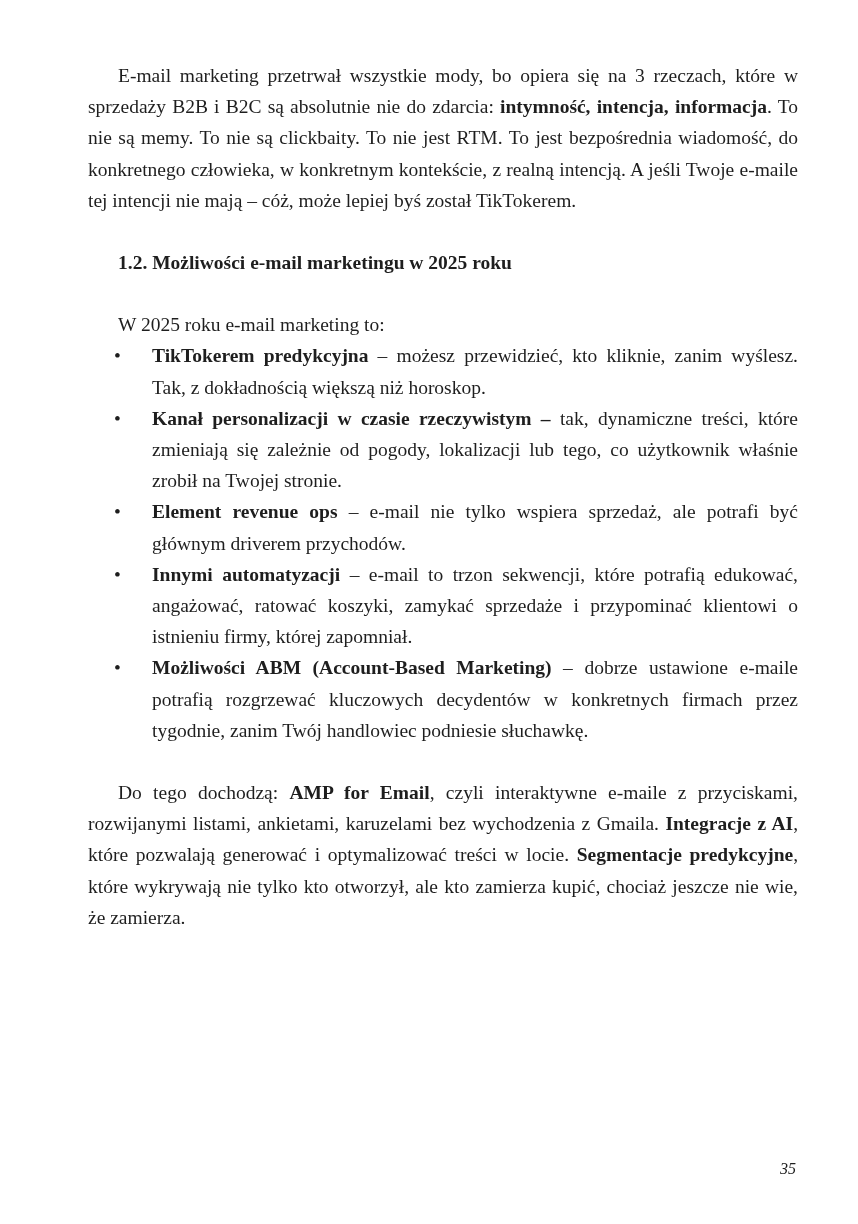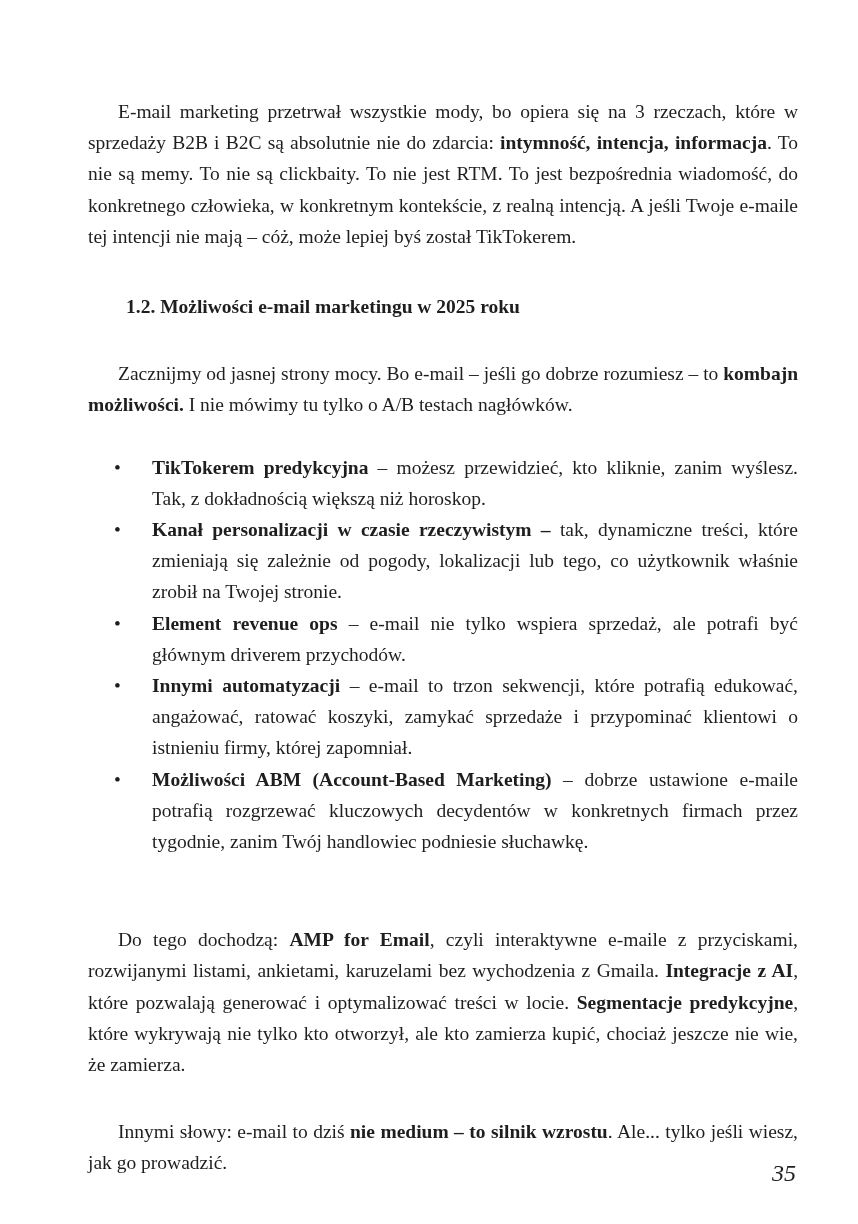--- a/index.html
+++ b/index.html
@@ -3,52 +3,51 @@
   <meta charset="utf-8">
   <style>
     html, body { margin: 0; padding: 0; background: #ffffff; }
     body { width: 858px; height: 1224px; position: relative; overflow: hidden; }
     .page {
       position: absolute; left: 88px; top: 60px; width: 710px;
       font-family: "Liberation Serif", serif; font-size: 19.5px; line-height: 31.2px;
       color: #1e1e1e; text-align: justify;
     }
     p { margin: 0; }
-    .indent { text-indent: 30px; margin-top: 36px; }
+    .indent { text-indent: 30px; }
     b { font-weight: bold; }
     .gap { height: 31px; }
-    h2 { margin: 8px; font-size: 19.5px; line-height: 31.2px; font-weight: bold; padding-left: 30px; }
+    h2 { margin: 0; font-size: 19.5px; line-height: 31.2px; font-weight: bold; padding-left: 30px; }
     ul { list-style: none; margin: 0; padding: 0; }
     li { position: relative; padding-left: 64px; }
     li .bullet { position: absolute; left: 26px; top: 0; }
     .page-number {
       position: absolute; right: 62px; top: 1160px;
-      font-family: "Liberation Serif", serif; font-style: italic; font-size: 24px; color: #1e1e1e;
+      font-family: "Liberation Serif", serif; font-style: italic; font-size: 16px; color: #1e1e1e;
     }
   </style>
 </head>
 <body>
 
 <div class="page">
   <p class="indent"><span>E-mail marketing przetrwał wszystkie mody, bo opiera się na 3 rzeczach, które w sprzedaży B2B i B2C są absolutnie nie do zdarcia: </span><b>intymność, intencja, informacja</b><span>. To nie są memy. To nie są clickbaity. To nie jest RTM. To jest bezpośrednia wiadomość, do konkretnego człowieka, w konkretnym kontekście, z realną intencją. A jeśli Twoje e-maile tej intencji nie mają – cóż, może lepiej byś został TikTokerem.</span></p>
 
   <div class="gap"></div>
 
   <h2>1.2. Możliwości e-mail marketingu w 2025 roku</h2>
-  <p class="indent"><span>Zacznijmy od jasnej strony mocy. Bo e-mail – jeśli go dobrze rozumiesz – to </span><b>kombajn możliwości.</b><span> I nie mówimy tu tylko o A/B testach nagłówków.</span></p>
 
   <div class="gap"></div>
 
+  <p class="indent">W 2025 roku e-mail marketing to:</p>
   <ul>
     <li><span class="bullet">•</span><b>TikTokerem predykcyjna</b><span> – możesz przewidzieć, kto kliknie, zanim wyślesz. Tak, z dokładnością większą niż horoskop.</span></li>
     <li><span class="bullet">•</span><b>Kanał personalizacji w czasie rzeczywistym –</b><span> tak, dynamiczne treści, które zmieniają się zależnie od pogody, lokalizacji lub tego, co użytkownik właśnie zrobił na Twojej stronie.</span></li>
     <li><span class="bullet">•</span><b>Element revenue ops</b><span> – e-mail nie tylko wspiera sprzedaż, ale potrafi być głównym driverem przychodów.</span></li>
     <li><span class="bullet">•</span><b>Innymi automatyzacji</b><span> – e-mail to trzon sekwencji, które potrafią edukować, angażować, ratować koszyki, zamykać sprzedaże i przypominać klientowi o istnieniu firmy, której zapomniał.</span></li>
     <li><span class="bullet">•</span><b>Możliwości ABM (Account-Based Marketing)</b><span> – dobrze ustawione e-maile potrafią rozgrzewać kluczowych decydentów w konkretnych firmach przez tygodnie, zanim Twój handlowiec podniesie słuchawkę.</span></li>
   </ul>
 
   <div class="gap"></div>
 
   <p class="indent"><span>Do tego dochodzą: </span><b>AMP for Email</b><span>, czyli interaktywne e-maile z przyciskami, rozwijanymi listami, ankietami, karuzelami bez wychodzenia z Gmaila. </span><b>Integracje z AI</b><span>, które pozwalają generować i optymalizować treści w locie. </span><b>Segmentacje predykcyjne</b><span>, które wykrywają nie tylko kto otworzył, ale kto zamierza kupić, chociaż jeszcze nie wie, że zamierza.</span></p>
-  <p class="indent"><span>Innymi słowy: e-mail to dziś </span><b>nie medium – to silnik wzrostu</b><span>. Ale... tylko jeśli wiesz, jak go prowadzić.</span></p>
 </div>
 
 <div class="page-number">35</div>
 
 </body></html>

